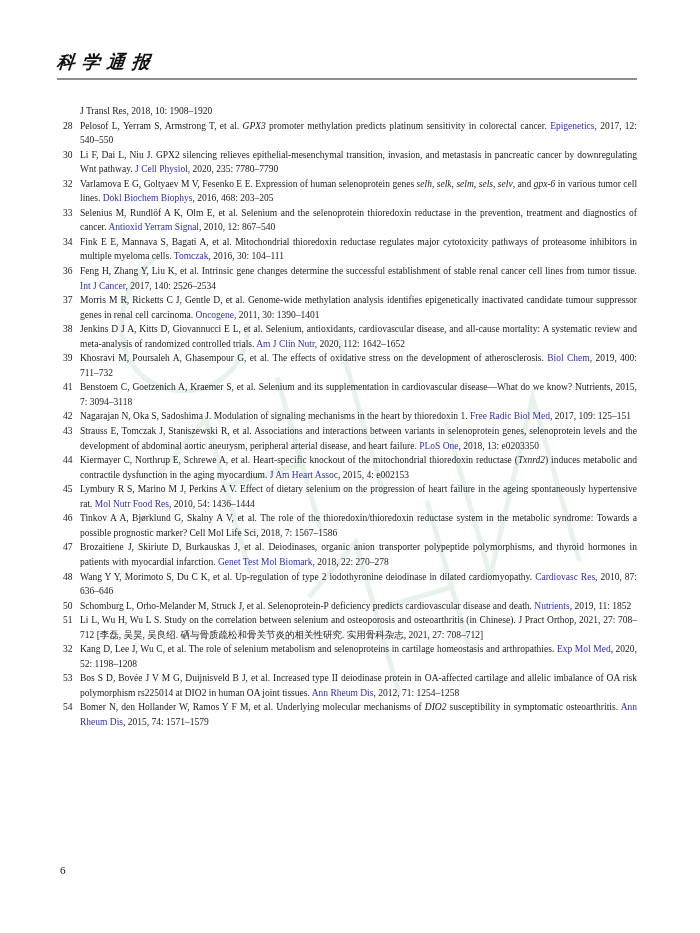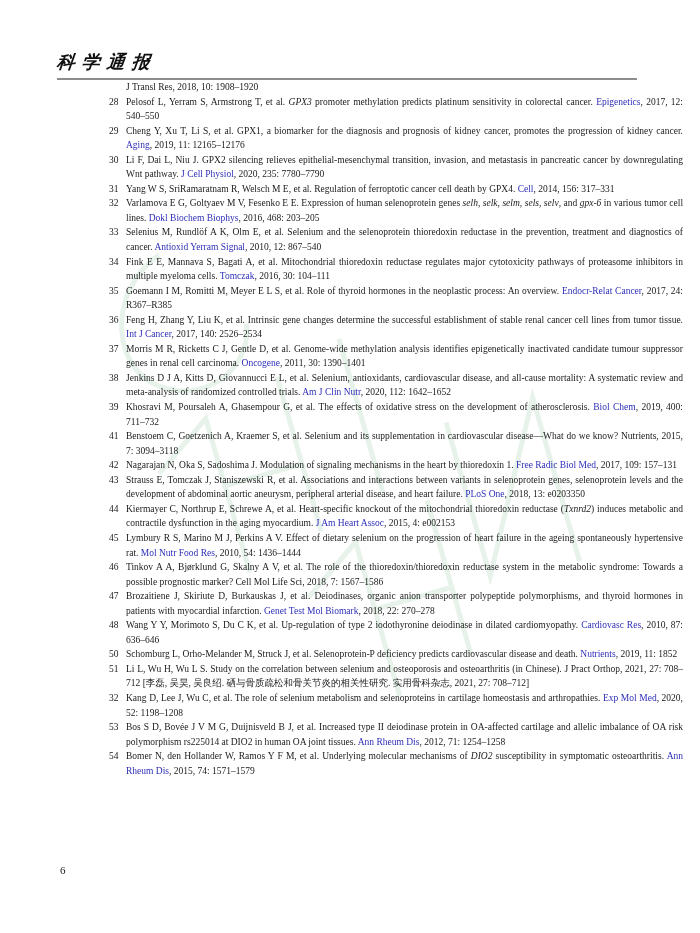--- a/index.html
+++ b/index.html
@@ -34,23 +34,22 @@
     position: absolute;
     left: 57px;
     top: 78px;
     width: 580px;
     height: 2px;
     background: #8d8d8d;
   }
   .refs-wrap {
     position: absolute;
     left: 57px;
-    top: 80px;
+    top: 104px;
     width: 580px;
-    margin-left: 46px;
   }
   .ref-row {
     display: flex;
     font-size: 9.5px;
     line-height: 14.55px;
   }
   .ref-num {
     flex: 0 0 23px;
     width: 23px;
     box-sizing: border-box;
@@ -91,46 +90,34 @@
     <div class="ref-row">
       <div class="ref-num"></div>
       <div class="ref-text"><span>J Transl Res, 2018, 10: 1908–1920</span></div>
     </div>
     <div id="refs">
         <div class="ref-row">
           <div class="ref-num">28</div>
           <div class="ref-text"><span>Pelosof L, Yerram S, Armstrong T, et al. </span><span class="i">GPX3</span><span> promoter methylation predicts platinum sensitivity in colorectal cancer. </span><span class="jlink">Epigenetics</span><span>, 2017, 12: 540–550</span></div>
         </div>
         <div class="ref-row">
-          <div class="ref-num">29</div>
-          <div class="ref-text"><span>Cheng Y, Xu T, Li S, et al. GPX1, a biomarker for the diagnosis and prognosis of kidney cancer, promotes the progression of kidney cancer. </span><span class="jlink">Aging</span><span>, 2019, 11: 12165–12176</span></div>
-        </div>
-        <div class="ref-row">
           <div class="ref-num">30</div>
           <div class="ref-text"><span>Li F, Dai L, Niu J. GPX2 silencing relieves epithelial-mesenchymal transition, invasion, and metastasis in pancreatic cancer by downregulating Wnt pathway. </span><span class="jlink">J Cell Physiol</span><span>, 2020, 235: 7780–7790</span></div>
-        </div>
-        <div class="ref-row">
-          <div class="ref-num">31</div>
-          <div class="ref-text"><span>Yang W S, SriRamaratnam R, Welsch M E, et al. Regulation of ferroptotic cancer cell death by GPX4. </span><span class="jlink">Cell</span><span>, 2014, 156: 317–331</span></div>
         </div>
         <div class="ref-row">
           <div class="ref-num">32</div>
           <div class="ref-text"><span>Varlamova E G, Goltyaev M V, Fesenko E E. Expression of human selenoprotein genes </span><span class="i">selh</span><span>, </span><span class="i">selk</span><span>, </span><span class="i">selm</span><span>, </span><span class="i">sels</span><span>, </span><span class="i">selv</span><span>, and </span><span class="i">gpx-6</span><span> in various tumor cell lines. </span><span class="jlink">Dokl Biochem Biophys</span><span>, 2016, 468: 203–205</span></div>
         </div>
         <div class="ref-row">
           <div class="ref-num">33</div>
           <div class="ref-text"><span>Selenius M, Rundlöf A K, Olm E, et al. Selenium and the selenoprotein thioredoxin reductase in the prevention, treatment and diagnostics of cancer. </span><span class="jlink">Antioxid Yerram Signal</span><span>, 2010, 12: 867–540</span></div>
         </div>
         <div class="ref-row">
           <div class="ref-num">34</div>
           <div class="ref-text"><span>Fink E E, Mannava S, Bagati A, et al. Mitochondrial thioredoxin reductase regulates major cytotoxicity pathways of proteasome inhibitors in multiple myeloma cells. </span><span class="jlink">Tomczak</span><span>, 2016, 30: 104–111</span></div>
-        </div>
-        <div class="ref-row">
-          <div class="ref-num">35</div>
-          <div class="ref-text"><span>Goemann I M, Romitti M, Meyer E L S, et al. Role of thyroid hormones in the neoplastic process: An overview. </span><span class="jlink">Endocr-Relat Cancer</span><span>, 2017, 24: R367–R385</span></div>
         </div>
         <div class="ref-row">
           <div class="ref-num">36</div>
           <div class="ref-text"><span>Feng H, Zhang Y, Liu K, et al. Intrinsic gene changes determine the successful establishment of stable renal cancer cell lines from tumor tissue. </span><span class="jlink">Int J Cancer</span><span>, 2017, 140: 2526–2534</span></div>
         </div>
         <div class="ref-row">
           <div class="ref-num">37</div>
           <div class="ref-text"><span>Morris M R, Ricketts C J, Gentle D, et al. Genome-wide methylation analysis identifies epigenetically inactivated candidate tumour suppressor genes in renal cell carcinoma. </span><span class="jlink">Oncogene</span><span>, 2011, 30: 1390–1401</span></div>
         </div>
         <div class="ref-row">
@@ -140,21 +127,21 @@
         <div class="ref-row">
           <div class="ref-num">39</div>
           <div class="ref-text"><span>Khosravi M, Poursaleh A, Ghasempour G, et al. The effects of oxidative stress on the development of atherosclerosis. </span><span class="jlink">Biol Chem</span><span>, 2019, 400: 711–732</span></div>
         </div>
         <div class="ref-row">
           <div class="ref-num">41</div>
           <div class="ref-text"><span>Benstoem C, Goetzenich A, Kraemer S, et al. Selenium and its supplementation in cardiovascular disease—What do we know? Nutrients, 2015, 7: 3094–3118</span></div>
         </div>
         <div class="ref-row">
           <div class="ref-num">42</div>
-          <div class="ref-text"><span>Nagarajan N, Oka S, Sadoshima J. Modulation of signaling mechanisms in the heart by thioredoxin 1. </span><span class="jlink">Free Radic Biol Med</span><span>, 2017, 109: 157–131</span></div>
+          <div class="ref-text"><span>Nagarajan N, Oka S, Sadoshima J. Modulation of signaling mechanisms in the heart by thioredoxin 1. </span><span class="jlink">Free Radic Biol Med</span><span>, 2017, 109: 125–151</span></div>
         </div>
         <div class="ref-row">
           <div class="ref-num">43</div>
           <div class="ref-text"><span>Strauss E, Tomczak J, Staniszewski R, et al. Associations and interactions between variants in selenoprotein genes, selenoprotein levels and the development of abdominal aortic aneurysm, peripheral arterial disease, and heart failure. </span><span class="jlink">PLoS One</span><span>, 2018, 13: e0203350</span></div>
         </div>
         <div class="ref-row">
           <div class="ref-num">44</div>
           <div class="ref-text"><span>Kiermayer C, Northrup E, Schrewe A, et al. Heart-specific knockout of the mitochondrial thioredoxin reductase (</span><span class="i">Txnrd2</span><span>) induces metabolic and contractile dysfunction in the aging myocardium. </span><span class="jlink">J Am Heart Assoc</span><span>, 2015, 4: e002153</span></div>
         </div>
         <div class="ref-row">

